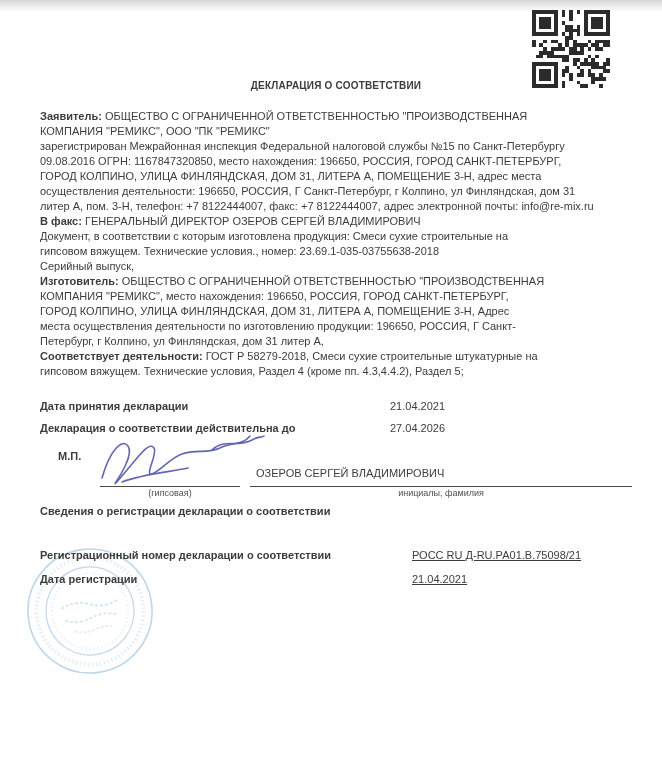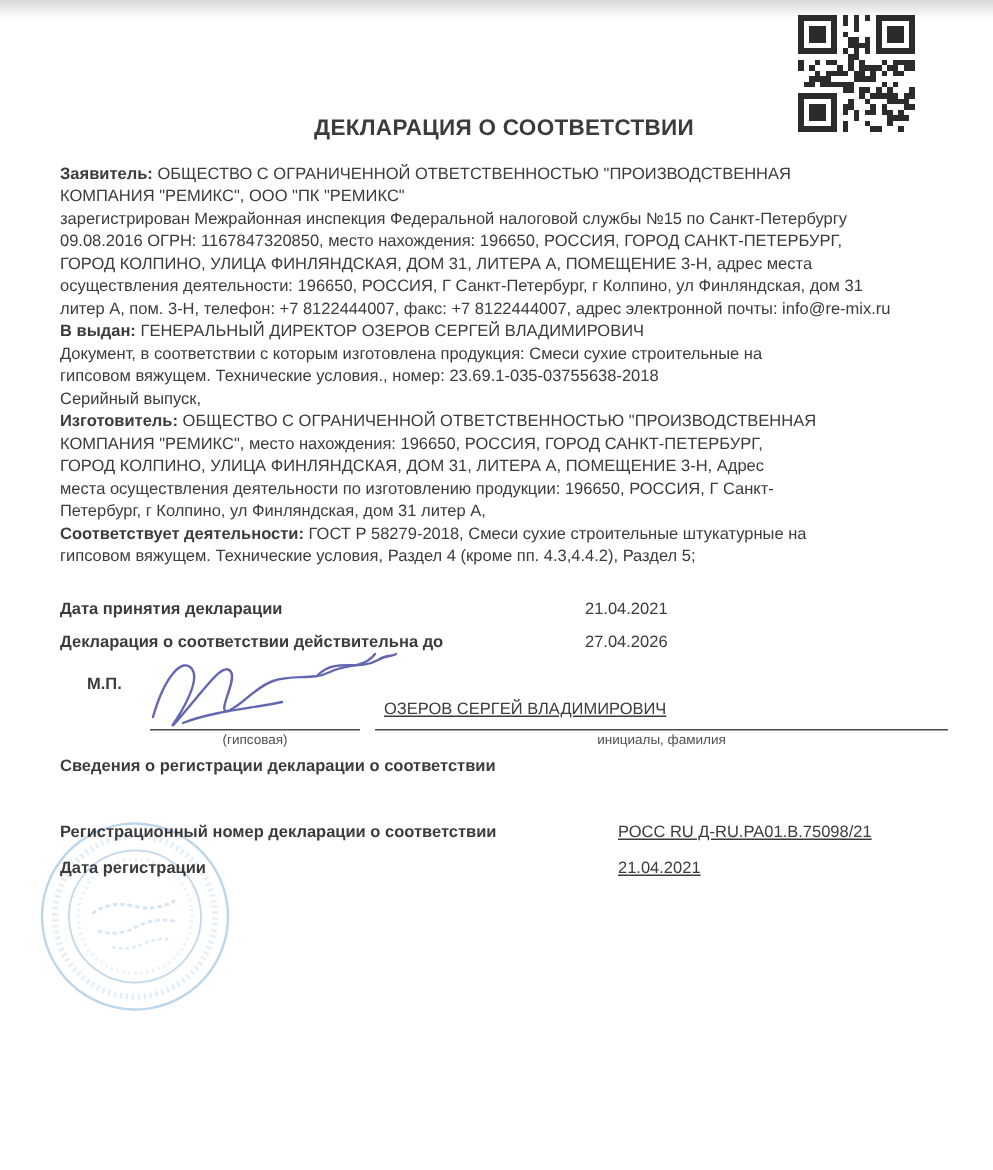--- a/index.html
+++ b/index.html
@@ -8,33 +8,33 @@
     width:662px;height:780px;
     background:#ffffff;
     font-family:"Liberation Sans", sans-serif;
     font-size:11px;line-height:15px;
     color:#3c3c3c;
     overflow:hidden;
   }
   .scan-edge{position:absolute;top:0;left:0;right:0;height:12px;
     background:linear-gradient(#d6d6d6, rgba(255,255,255,0));pointer-events:none;}
   .content{position:relative;z-index:1;padding:78px 30px 0 40px;}
-  .doc-title{text-align:center;font-weight:bold;font-size:15px;letter-spacing:.2px;margin:0 0 16px 0;}
+  .doc-title{text-align:center;font-weight:bold;font-size:10px;letter-spacing:.2px;margin:0 0 16px 0;}
   .para{white-space:pre-line;margin:0;}
   .b{font-weight:bold;}
   .mt{margin-top:12px;}
   .row{margin-top:0;line-height:22px;}
   .row .lab{display:inline-block;width:350px;font-weight:bold;vertical-align:top;}
   .row .val{vertical-align:top;}
   .reg-row{line-height:24px;}
   .reg-row .lab{display:inline-block;width:372px;font-weight:bold;vertical-align:top;}
   .mp{font-weight:bold;margin:10px 0 0 18px;}
   .sig-row{display:flex;align-items:flex-end;margin-left:60px;margin-top:2px;}
   .sig-line-left{position:relative;width:140px;height:20px;border-bottom:1.3px solid #4a4a4a;}
-  .sig-line-right{flex:1;margin-left:10px;height:20px;border-bottom:1.3px solid #4a4a4a;padding-left:6px;text-decoration:underline;}
+  .sig-line-right{flex:1;margin-left:10px;height:20px;border-bottom:1.3px solid #4a4a4a;padding-left:6px;}
   .sig-captions{display:flex;margin-left:60px;font-size:9px;color:#4f4f4f;line-height:12px;}
   .cap-left{width:140px;text-align:center;}
   .cap-right{flex:1;margin-left:10px;text-align:center;}
   .section-title{font-weight:bold;margin-top:5px;}
   .reg-block{margin-top:24px;text-decoration:underline;}
   .qr{position:absolute;top:10px;left:532px;width:78px;height:78px;z-index:1;}
   .signature-svg{position:absolute;left:-8px;bottom:-10px;pointer-events:none;}
   .stamp{position:absolute;left:22px;top:543px;width:136px;height:136px;z-index:2;
     mix-blend-mode:multiply;pointer-events:none;opacity:.85;}
 </style>
@@ -180,21 +180,21 @@
   <div class="content">
     <div class="doc-title">ДЕКЛАРАЦИЯ О СООТВЕТСТВИИ</div>
 
     <div class="para"><span class="b">Заявитель:</span> <span>ОБЩЕСТВО С ОГРАНИЧЕННОЙ ОТВЕТСТВЕННОСТЬЮ "ПРОИЗВОДСТВЕННАЯ
 КОМПАНИЯ "РЕМИКС", ООО "ПК "РЕМИКС"</span></div>
     <div class="para">зарегистрирован Межрайонная инспекция Федеральной налоговой службы №15 по Санкт-Петербургу
 09.08.2016 ОГРН: 1167847320850, место нахождения: 196650, РОССИЯ, ГОРОД САНКТ-ПЕТЕРБУРГ,
 ГОРОД КОЛПИНО, УЛИЦА ФИНЛЯНДСКАЯ, ДОМ 31, ЛИТЕРА А, ПОМЕЩЕНИЕ 3-Н, адрес места
 осуществления деятельности: 196650, РОССИЯ, Г Санкт-Петербург, г Колпино, ул Финляндская, дом 31
 литер А, пом. 3-Н, телефон: +7 8122444007, факс: +7 8122444007, адрес электронной почты: info@re-mix.ru</div>
-    <div class="para"><span class="b">В выдан:</span> <span>ГЕНЕРАЛЬНЫЙ ДИРЕКТОР ОЗЕРОВ СЕРГЕЙ ВЛАДИМИРОВИЧ</span></div>
+    <div class="para"><span class="b">В факс:</span> <span>ГЕНЕРАЛЬНЫЙ ДИРЕКТОР ОЗЕРОВ СЕРГЕЙ ВЛАДИМИРОВИЧ</span></div>
 
     <div class="para">Документ, в соответствии с которым изготовлена продукция: Смеси сухие строительные на
 гипсовом вяжущем. Технические условия., номер: 23.69.1-035-03755638-2018</div>
     <div class="para">Серийный выпуск,</div>
     <div class="para"><span class="b">Изготовитель:</span> <span>ОБЩЕСТВО С ОГРАНИЧЕННОЙ ОТВЕТСТВЕННОСТЬЮ "ПРОИЗВОДСТВЕННАЯ
 КОМПАНИЯ "РЕМИКС", место нахождения: 196650, РОССИЯ, ГОРОД САНКТ-ПЕТЕРБУРГ,
 ГОРОД КОЛПИНО, УЛИЦА ФИНЛЯНДСКАЯ, ДОМ 31, ЛИТЕРА А, ПОМЕЩЕНИЕ 3-Н, Адрес
 места осуществления деятельности по изготовлению продукции: 196650, РОССИЯ, Г Санкт-
 Петербург, г Колпино, ул Финляндская, дом 31 литер А,</span></div>
     <div class="para"><span class="b">Соответствует деятельности:</span> <span>ГОСТ Р 58279-2018, Смеси сухие строительные штукатурные на

